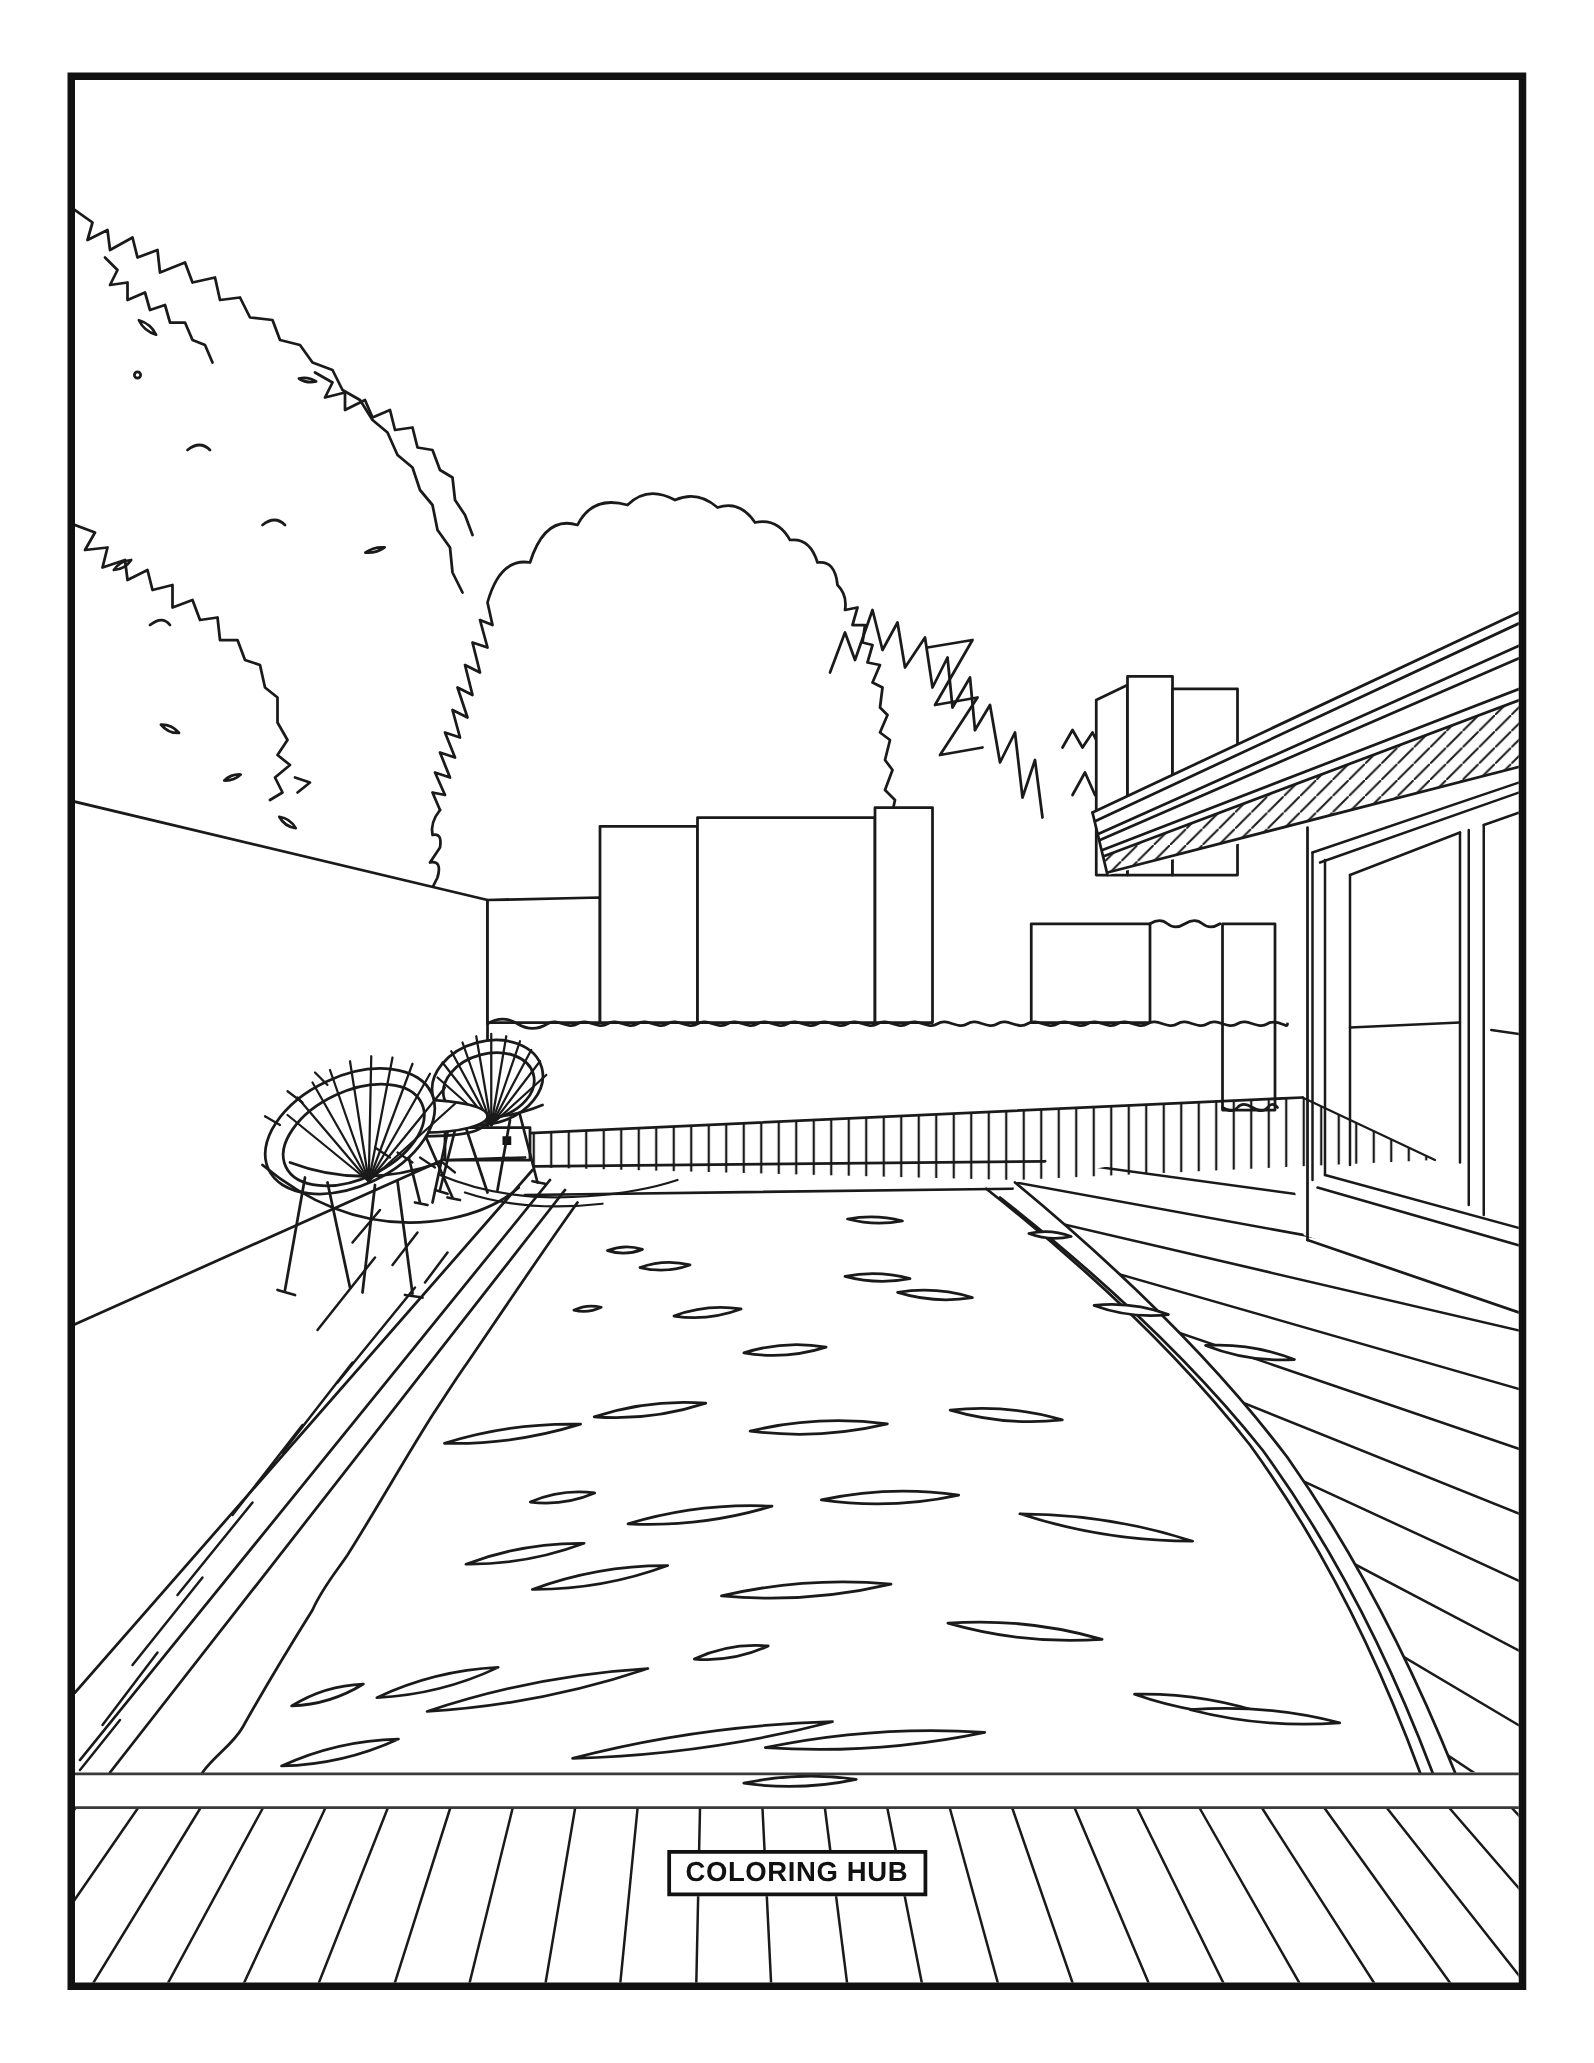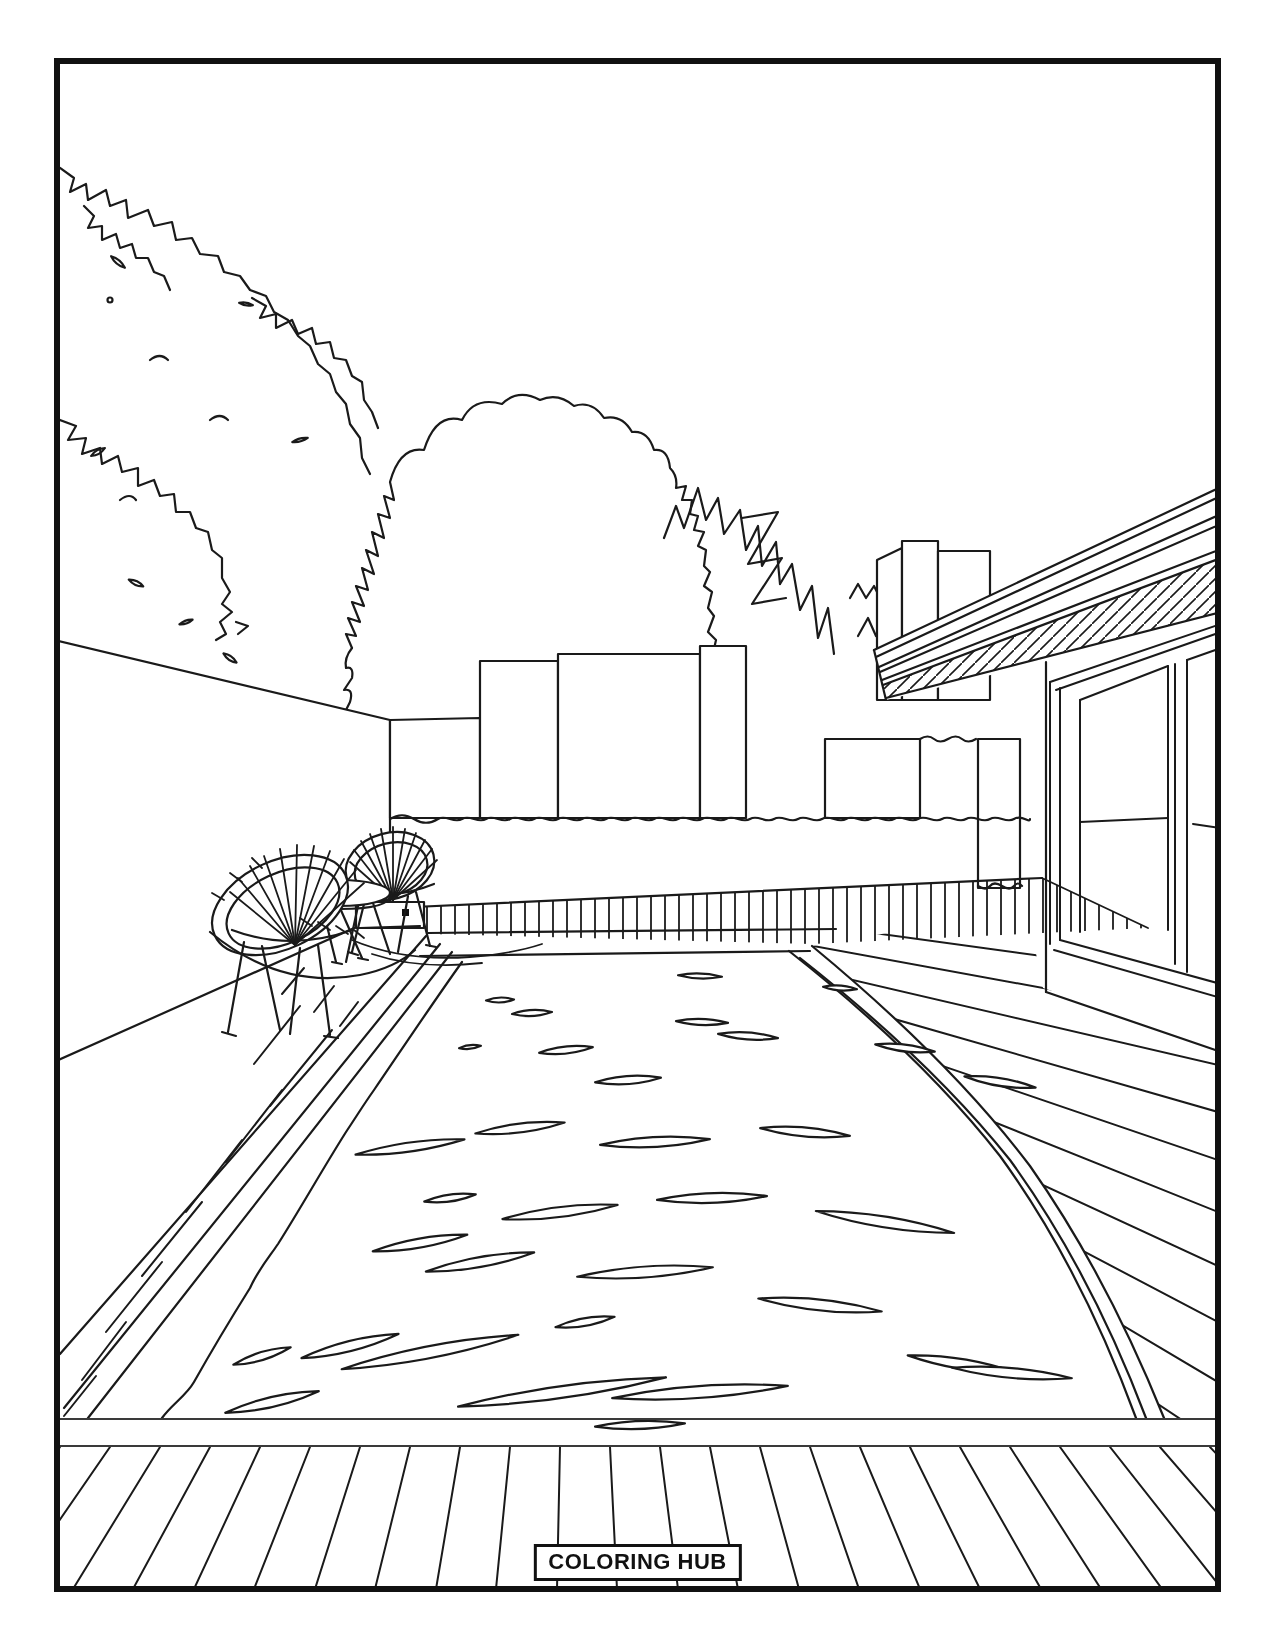--- a/index.html
+++ b/index.html
@@ -1,19 +1,19 @@
 <!DOCTYPE html>
 <html style="--bg: #ffffff; --line: #1a1a1a; --frame: #111111;"><head>
 <meta charset="utf-8">
 <style>
   :root{ --bg:#ffffff; --line:#1a1a1a; --frame:#111111; }
   html,body{margin:0;padding:0;background:#fff;}
   .page{position:relative;width:1275px;height:1650px;background:var(--bg);overflow:hidden;font-family:"Liberation Sans",sans-serif;}
   .scene-svg{position:absolute;left:0;top:0;}
-  .badge{position:absolute;left:50%;transform:translateX(-50%);top:1544px;background:var(--bg);
+  .badge{position:absolute;left:50%;transform:translateX(-50%);top:1480px;background:var(--bg);
          border:3px solid var(--frame);padding:2px 12px 3px 12px;z-index:5;}
   .badge span{font-weight:bold;font-size:22px;letter-spacing:0.5px;color:var(--frame);white-space:nowrap;}
 </style>
 </head>
 <body>
 
 <div class="page">
 <svg class="scene-svg" width="1275" height="1650" viewBox="0 0 1275 1650">
   <defs>
     <clipPath id="inner">

